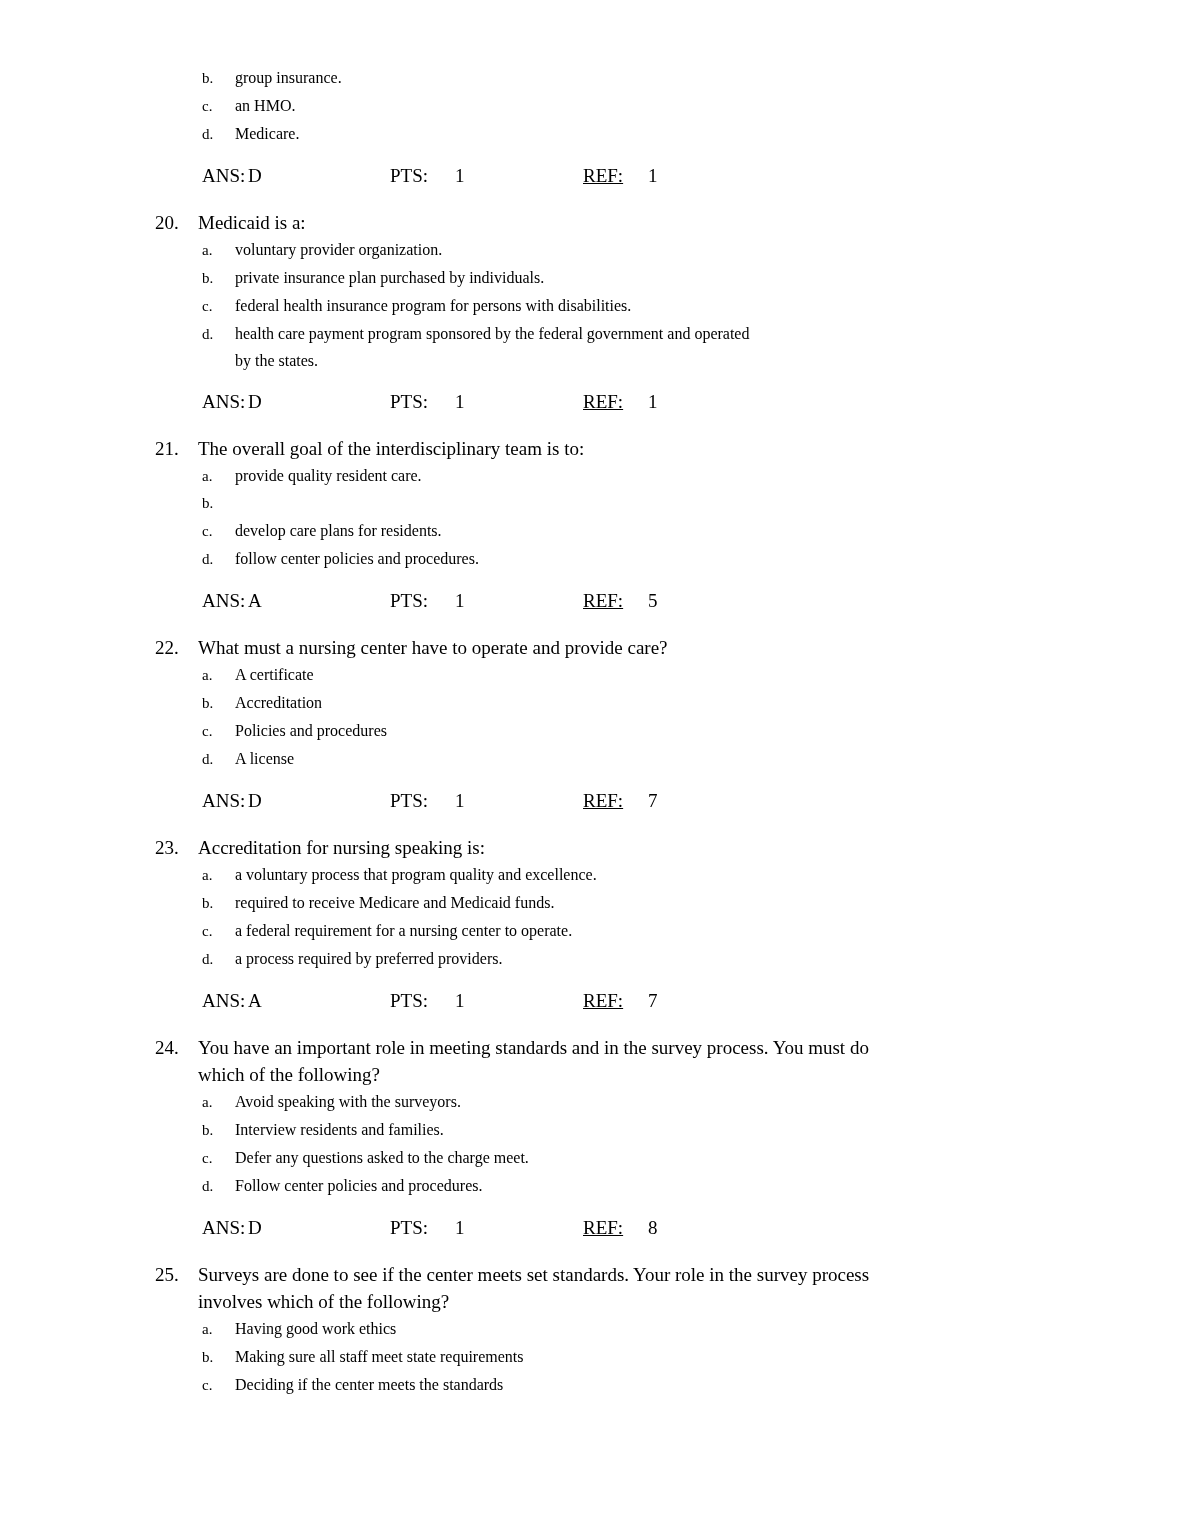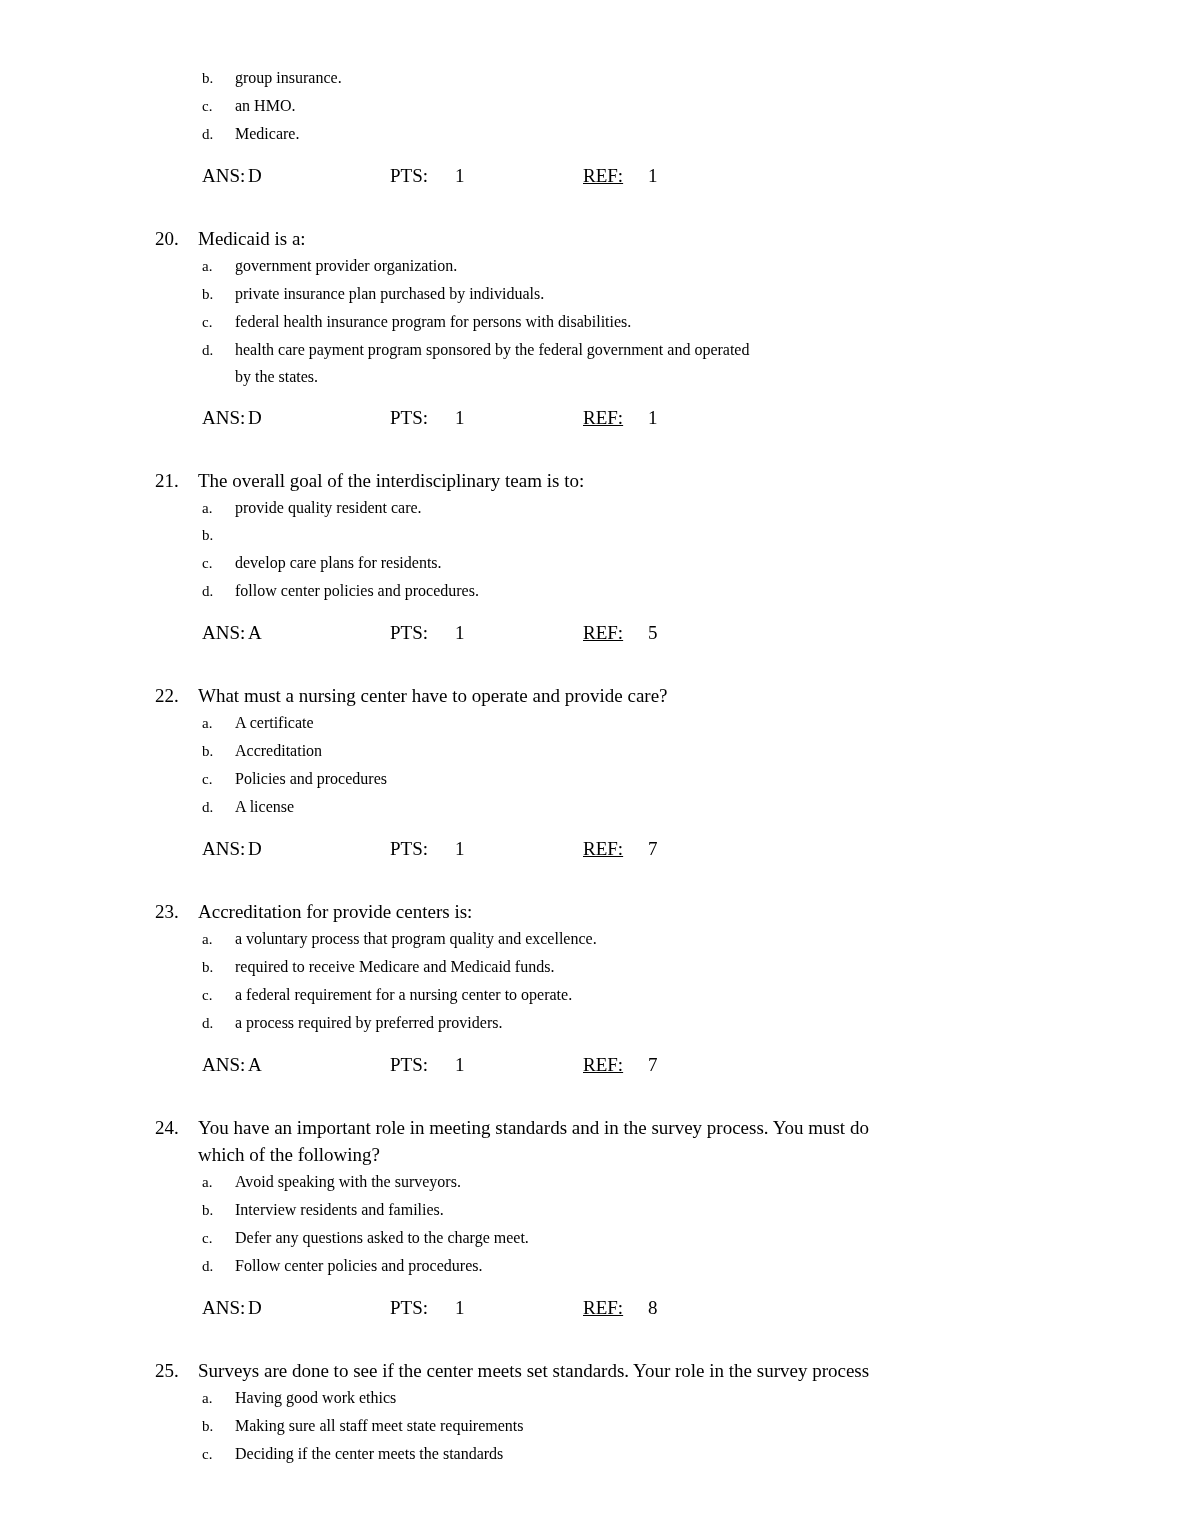--- a/index.html
+++ b/index.html
@@ -10,21 +10,21 @@
     background: #ffffff;
     color: #000000;
     font-family: "Liberation Serif", "DejaVu Serif", serif;
   }
   .page {
     box-sizing: border-box;
     width: 1190px;
     height: 1540px;
     padding: 64px 150px 0 155px;
   }
-  .question { margin-top: 36px; }
+  .question { margin-top: 20px; }
   .question:first-child { margin-top: 0; }
   .q-head { display: flex; align-items: flex-start; }
   .qnum {
     flex: 0 0 43px;
     font-size: 19px;
     line-height: 27px;
   }
   .qbody { flex: 1 1 auto; min-width: 0; }
   .qline { font-size: 19px; line-height: 27px; white-space: nowrap; }
   .option { display: flex; align-items: baseline; }
@@ -104,21 +104,21 @@
     <div class="q-head">
       <div class="qnum">20.</div>
       <div class="qbody">
         <div class="qtext">
               <div class="qline">Medicaid is a:</div>
             </div>
         <div class="options">
               <div class="option">
                 <div class="opt-letter">a.</div>
                 <div class="opt-text">
-                  <div class="opt-line">government provider organization.</div>
+                  <div class="opt-line">voluntary provider organization.</div>
                 </div>
               </div>
               <div class="option">
                 <div class="opt-letter">b.</div>
                 <div class="opt-text">
                   <div class="opt-line">private insurance plan purchased by individuals.</div>
                 </div>
               </div>
               <div class="option">
                 <div class="opt-letter">c.</div>
@@ -249,21 +249,21 @@
         </div>
       </div>
     </div>
   </div>
 
   <div class="question">
     <div class="q-head">
       <div class="qnum">23.</div>
       <div class="qbody">
         <div class="qtext">
-              <div class="qline">Accreditation for provide centers is:</div>
+              <div class="qline">Accreditation for nursing speaking is:</div>
             </div>
         <div class="options">
               <div class="option">
                 <div class="opt-letter">a.</div>
                 <div class="opt-text">
                   <div class="opt-line">a voluntary process that program quality and excellence.</div>
                 </div>
               </div>
               <div class="option">
                 <div class="opt-letter">b.</div>
@@ -353,20 +353,21 @@
       </div>
     </div>
   </div>
 
   <div class="question">
     <div class="q-head">
       <div class="qnum">25.</div>
       <div class="qbody">
         <div class="qtext">
               <div class="qline">Surveys are done to see if the center meets set standards. Your role in the survey process</div>
+              <div class="qline">involves which of the following?</div>
             </div>
         <div class="options">
               <div class="option">
                 <div class="opt-letter">a.</div>
                 <div class="opt-text">
                   <div class="opt-line">Having good work ethics</div>
                 </div>
               </div>
               <div class="option">
                 <div class="opt-letter">b.</div>

